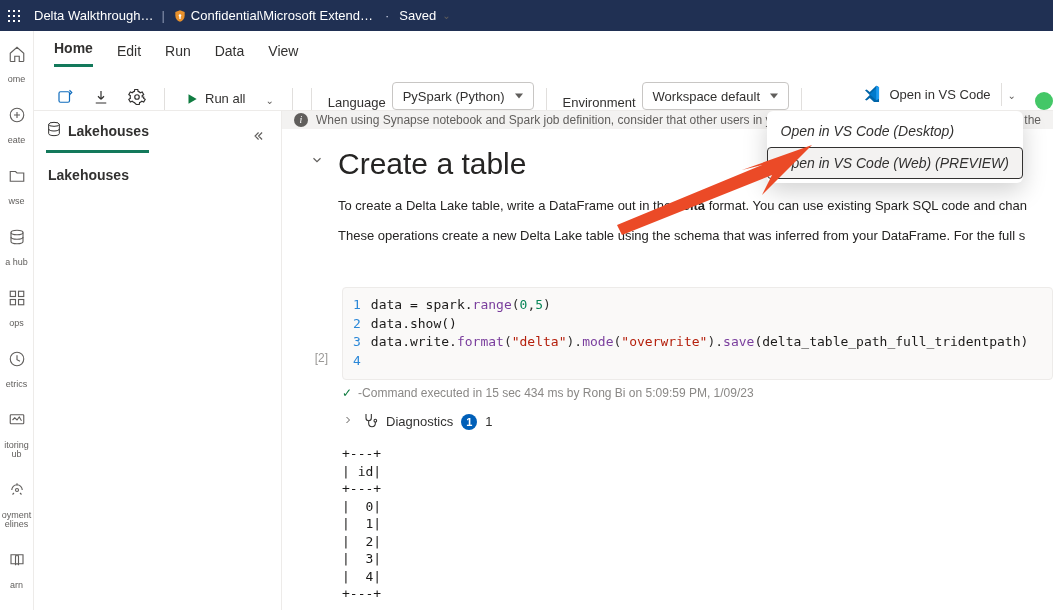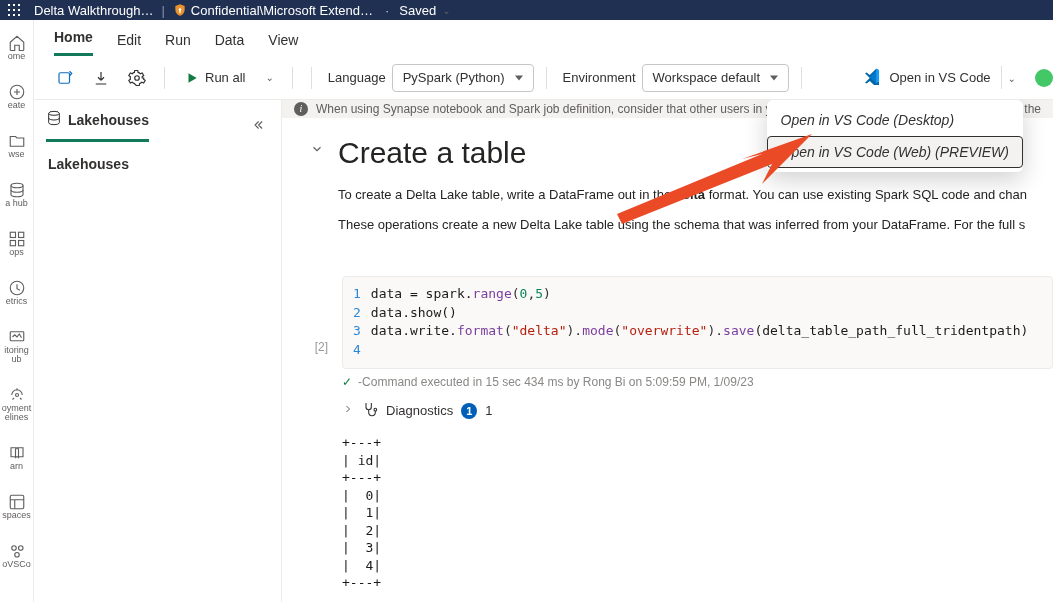--- a/index.html
+++ b/index.html
@@ -1,41 +1,41 @@
 <!DOCTYPE html>
 <html><head>
 <meta charset="utf-8">
 <style>
   * { box-sizing: border-box; margin: 0; padding: 0; }
   body { font-family: "Segoe UI", -apple-system, sans-serif; font-size: 13px; color: #323130; overflow: hidden; width: 1053px; height: 610px; background: #fff; }
   
   
-  .top-header { height: 20px; background: #203053; color: #fff; display: flex; align-items: center; padding: 0 8px; font-size: 13px; }
+  .top-header { height: 31px; background: #203053; color: #fff; display: flex; align-items: center; padding: 0 8px; font-size: 13px; }
   .waffle { width: 12px; height: 12px; display: inline-block; margin-right: 14px; }
   .waffle svg { fill: #fff; }
   .top-header .sep { margin: 0 8px; color: #8a95b0; }
   .shield-icon { width: 14px; height: 14px; margin-right: 4px; vertical-align: middle; }
   .saved-ico { margin-left: 6px; }
   
   
   .layout { display: flex; height: calc(610px - 28px); }
   .left-rail { width: 34px; background: #fff; border-right: 1px solid #edebe9; display: flex; flex-direction: column; align-items: center; padding-top: 14px; gap: 22px; font-size: 9px; color: #605e5c; }
-  .left-rail .rail-item { display: flex; flex-direction: column; align-items: center; gap: 0; width: 100%; cursor: pointer; }
+  .left-rail .rail-item { display: flex; flex-direction: column; align-items: center; gap: 12px; width: 100%; cursor: pointer; }
   .left-rail .rail-item svg { stroke: #605e5c; fill: none; }
   .left-rail .rail-label { font-size: 9px; line-height: 1; }
 
   .main { flex: 1; display: flex; flex-direction: column; }
   
   
   .menu-row { height: 36px; display: flex; align-items: flex-end; padding-left: 20px; border-bottom: none; gap: 24px; font-size: 14px; }
   .menu-row .tab { padding: 6px 0 8px 0; cursor: pointer; color: #323130; }
   .menu-row .tab.active { font-weight: 600; border-bottom: 3px solid #13795b; }
   
   
-  .toolbar-row { height: 44px; border-bottom: 1px solid #edebe9; display: flex; align-items: center; padding-left: 16px; gap: 6px; font-size: 13px; position: relative; }
+  .toolbar-row { height: 44px; border-bottom: 1px solid #edebe9; display: flex; align-items: flex-end; padding-left: 16px; gap: 6px; font-size: 13px; position: relative; }
   .tb-btn { display: inline-flex; align-items: center; padding: 4px 8px; gap: 6px; cursor: pointer; border-radius: 2px; }
   .tb-btn.icon-only { padding: 4px 6px; }
   .tb-sep { width: 1px; height: 22px; background: #e1dfdd; margin: 0 6px; }
   .run-icon { color: #107c41; }
   .chevron { font-size: 10px; color: #605e5c; }
   .toolbar-select { border: 1px solid #c8c6c4; height: 28px; padding: 0 28px 0 10px; border-radius: 4px; display: inline-flex; align-items: center; position: relative; gap: 8px; cursor: pointer; }
   .toolbar-select::after { content: ""; border-left: 4px solid transparent; border-right: 4px solid transparent; border-top: 5px solid #605e5c; position: absolute; right: 10px; top: 50%; transform: translateY(-50%);}
   .disabled { color: #a19f9d; }
   .label-text { color: #323130; margin-left: 4px; }
   .vscode-btn { display: inline-flex; align-items: center; gap: 8px; padding: 4px 10px; cursor: pointer; }

